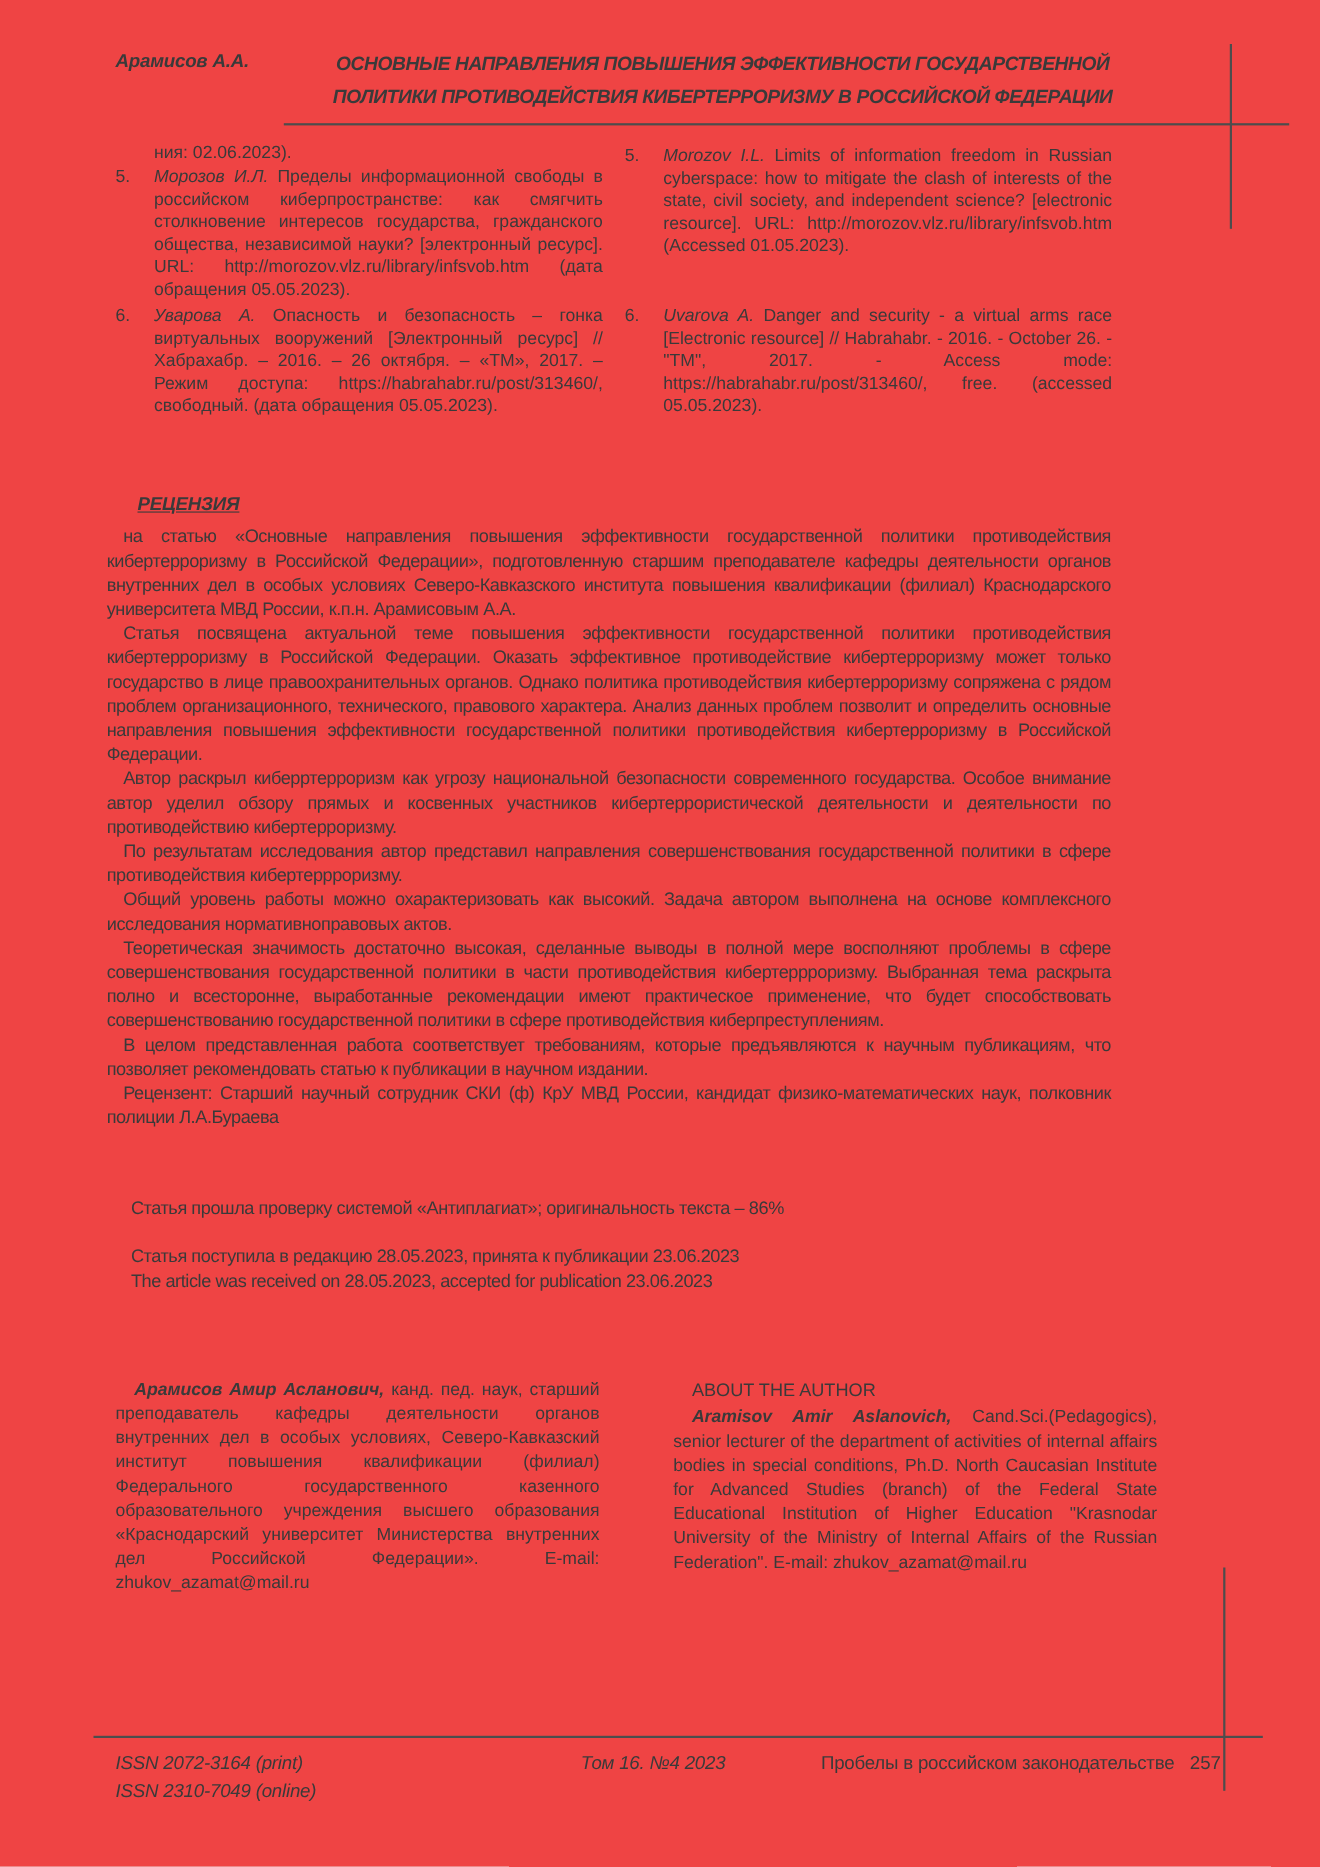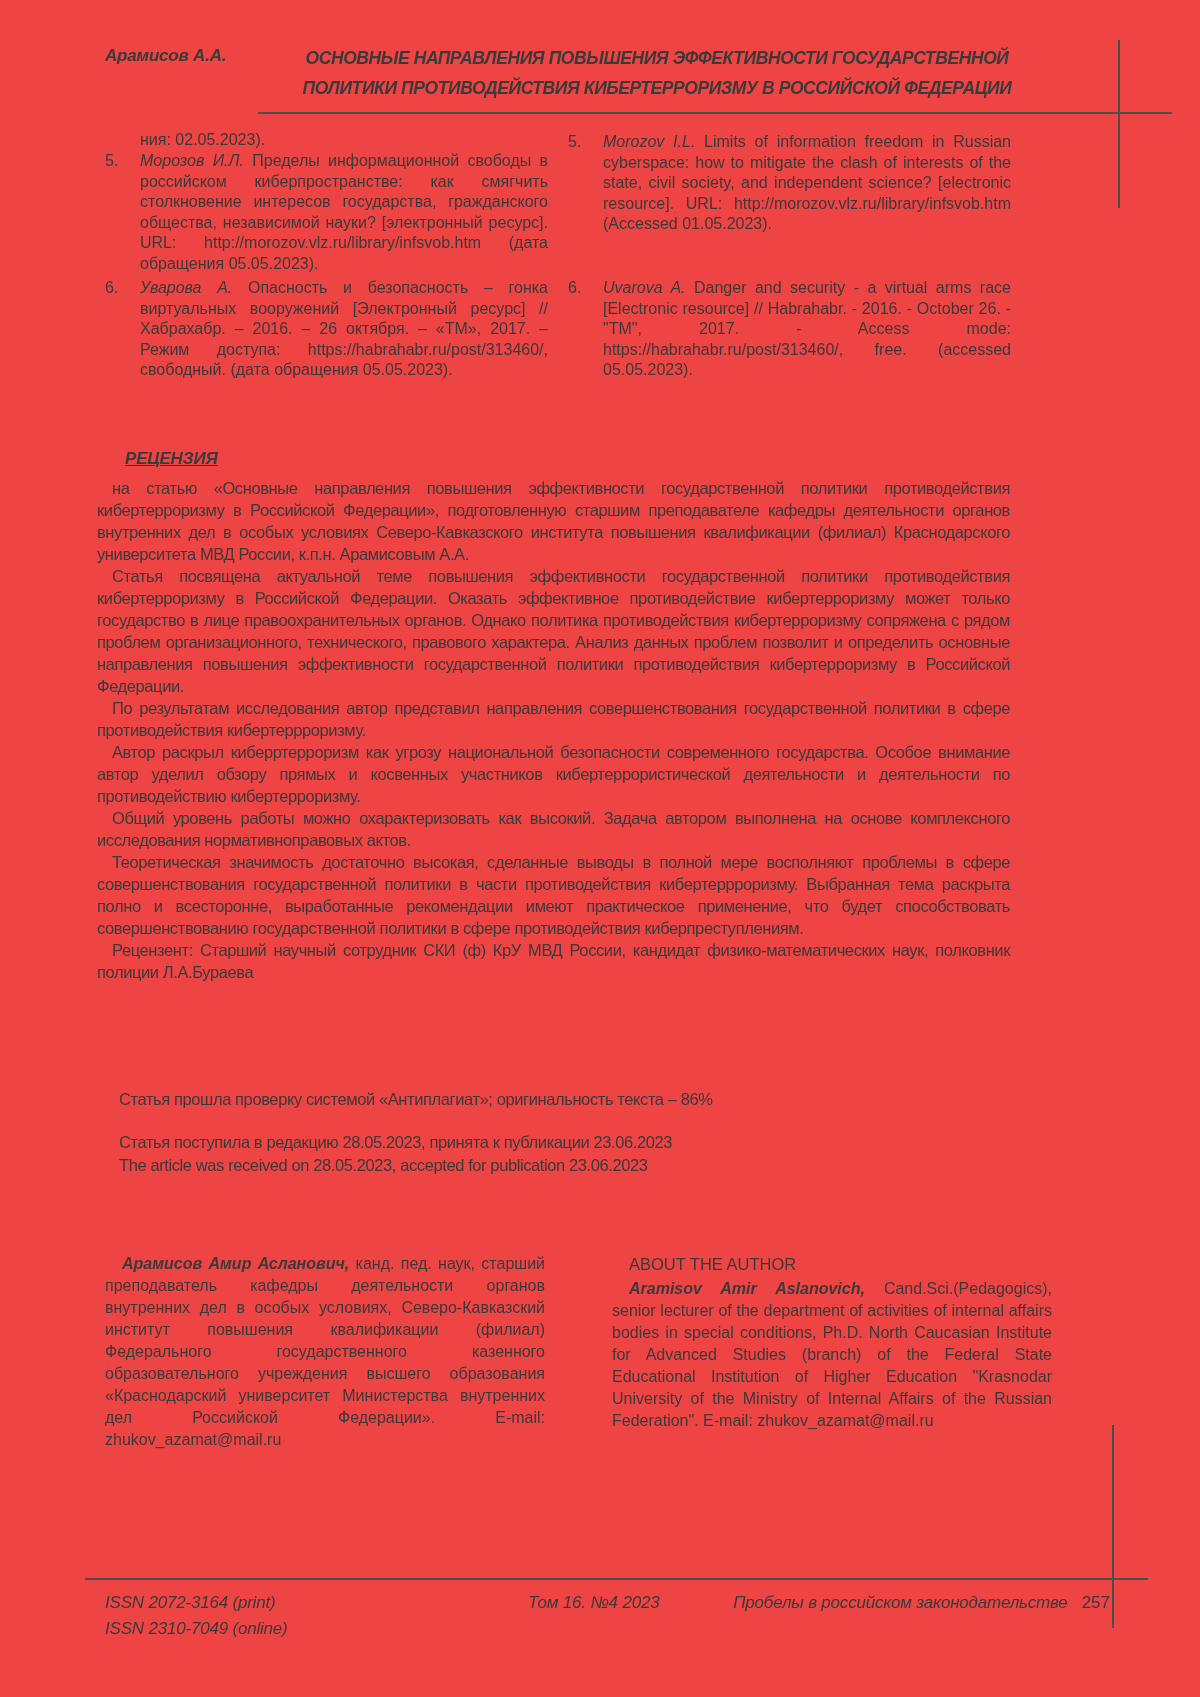--- a/index.html
+++ b/index.html
@@ -63,38 +63,38 @@
   .author-para { margin:0; text-align:justify; text-indent:17px; }
   .author-name { font-weight:bold; font-style:italic; }
 
   
   .footer-rule { position:absolute; left:85px; top:1578px; width:1063px; height:2px; background:#4d4d4d; }
   .footer-text { position:absolute; font-size:17px; font-style:italic; letter-spacing:-0.2px; white-space:nowrap; }
   .issn1  { left:105px; top:1593px; }
   .issn2  { left:105px; top:1619px; }
   .volume { left:528px; top:1593px; }
   .journal-block { position:absolute; right:90px; top:1593px; display:flex; gap:14px; align-items:baseline; }
-  .journal-name { font-size:17px; font-style:italic; letter-spacing:-0.2px; white-space:nowrap; }
+  .journal-name { font-size:17px; letter-spacing:-0.2px; white-space:nowrap; }
   .page-num { font-size:17px; font-style:normal; }
 </style>
 </head>
 <body>
 
 <div class="page">
 
   <div class="running-author">Арамисов А.А.</div>
   <div class="page-title">
     <div>ОСНОВНЫЕ НАПРАВЛЕНИЯ ПОВЫШЕНИЯ ЭФФЕКТИВНОСТИ ГОСУДАРСТВЕННОЙ</div>
     <div>ПОЛИТИКИ ПРОТИВОДЕЙСТВИЯ КИБЕРТЕРРОРИЗМУ В РОССИЙСКОЙ ФЕДЕРАЦИИ</div>
   </div>
   <div class="header-rule"></div>
   <div class="vline-top"></div>
 
   <section class="refs refs-left">
-    <div class="ref-carry">ния: 02.05.2023).</div>
+    <div class="ref-carry">ния: 02.06.2023).</div>
     <div class="ref-item li5">
       <span class="ref-num">5.</span>
       <p class="ref-text"><span class="ref-author">Морозов И.Л.</span><span> Пределы информационной свободы в российском киберпространстве: как смягчить столкновение интересов государства, гражданского общества, независимой науки? [электронный ресурс]. URL: http://morozov.vlz.ru/library/infsvob.htm (дата обращения 05.05.2023).</span></p>
     </div>
     <div class="ref-item li6">
       <span class="ref-num">6.</span>
       <p class="ref-text"><span class="ref-author">Уварова А.</span><span> Опасность и безопасность – гонка виртуальных вооружений [Электронный ресурс] // Хабрахабр. – 2016. – 26 октября. – «ТМ», 2017. – Режим доступа: https://habrahabr.ru/post/313460/, свободный. (дата обращения 05.05.2023).</span></p>
     </div>
   </section>
 
@@ -106,24 +106,25 @@
     <div class="ref-item ri6">
       <span class="ref-num">6.</span>
       <p class="ref-text"><span class="ref-author">Uvarova A.</span><span> Danger and security - a virtual arms race [Electronic resource] // Habrahabr. - 2016. - October 26. - "TM", 2017. - Access mode: https://habrahabr.ru/post/313460/, free. (accessed 05.05.2023).</span></p>
     </div>
   </section>
 
   <section class="review">
     <h2 class="review-heading">РЕЦЕНЗИЯ</h2>
     <p class="review-para">на статью «Основные направления повышения эффективности государственной политики противодействия кибертерроризму в Российской Федерации», подготовленную старшим преподавателе кафедры деятельности органов внутренних дел в особых условиях Северо-Кавказского института повышения квалификации (филиал) Краснодарского университета МВД России, к.п.н. Арамисовым А.А.</p>
     <p class="review-para">Статья посвящена актуальной теме повышения эффективности государственной политики противодействия кибертерроризму в Российской Федерации. Оказать эффективное противодействие кибертерроризму может только государство в лице правоохранительных органов. Однако политика противодействия кибертерроризму сопряжена с рядом проблем организационного, технического, правового характера. Анализ данных проблем позволит и определить основные направления повышения эффективности государственной политики противодействия кибертерроризму в Российской Федерации.</p>
+    <p class="review-para">Автор раскрыл киберртерроризм как угрозу национальной безопасности современного государства. Особое внимание автор уделил обзору прямых и косвенных участников кибертеррористической деятельности и деятельности по противодействию кибертерроризму.</p>
     <p class="review-para">По результатам исследования автор представил направления совершенствования государственной политики в сфере противодействия кибертеррроризму.</p>
-    <p class="review-para">Автор раскрыл киберртерроризм как угрозу национальной безопасности современного государства. Особое внимание автор уделил обзору прямых и косвенных участников кибертеррористической деятельности и деятельности по противодействию кибертерроризму.</p>
     <p class="review-para">Общий уровень работы можно охарактеризовать как высокий. Задача автором выполнена на основе комплексного исследования нормативноправовых актов.</p>
     <p class="review-para">Теоретическая значимость достаточно высокая, сделанные выводы в полной мере восполняют проблемы в сфере совершенствования государственной политики в части противодействия кибертеррроризму. Выбранная тема раскрыта полно и всесторонне, выработанные рекомендации имеют практическое применение, что будет способствовать совершенствованию государственной политики в сфере противодействия киберпреступлениям.</p>
+    <p class="review-para">В целом представленная работа соответствует требованиям, которые предъявляются к научным публикациям, что позволяет рекомендовать статью к публикации в научном издании.</p>
     <p class="review-para">Рецензент: Старший научный сотрудник СКИ (ф) КрУ МВД России, кандидат физико-математических наук, полковник полиции Л.А.Бураева</p>
   </section>
 
   <div class="note-line note-antiplagiat">Статья прошла проверку системой «Антиплагиат»; оригинальность текста – 86%</div>
   <div class="note-line note-date-ru">Статья поступила в редакцию 28.05.2023, принята к публикации 23.06.2023</div>
   <div class="note-line note-date-en">The article was received on 28.05.2023, accepted for publication 23.06.2023</div>
 
   <section class="author-col author-ru">
     <p class="author-para"><span class="author-name">Арамисов Амир Асланович,</span><span> канд. пед. наук, старший преподаватель кафедры деятельности органов внутренних дел в особых условиях, Северо-Кавказский институт повышения квалификации (филиал) Федерального государственного казенного образовательного учреждения высшего образования «Краснодарский университет Министерства внутренних дел Российской Федерации». E-mail: zhukov_azamat@mail.ru</span></p>
   </section>

